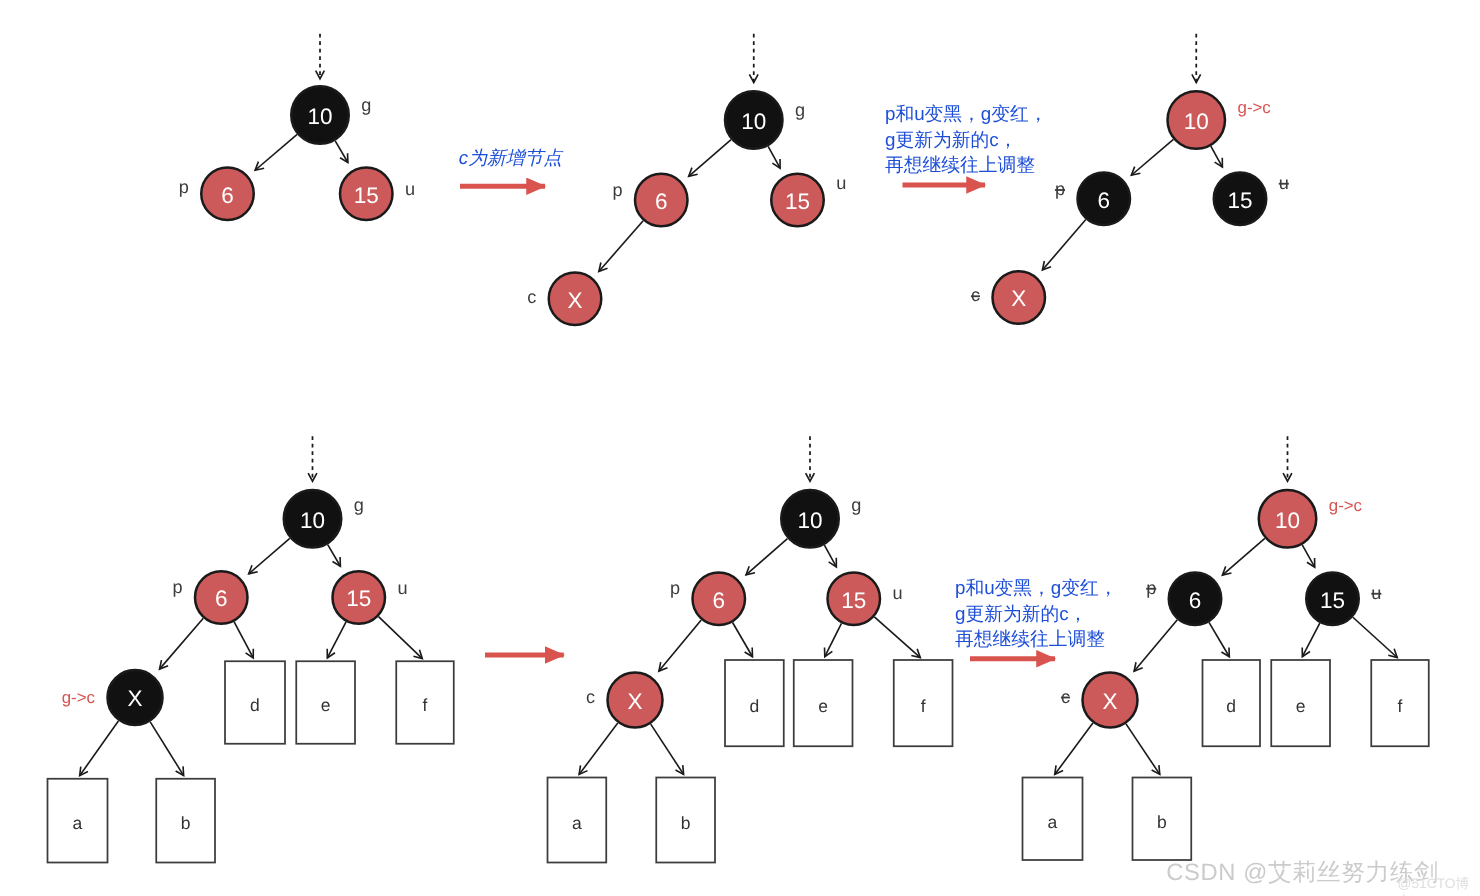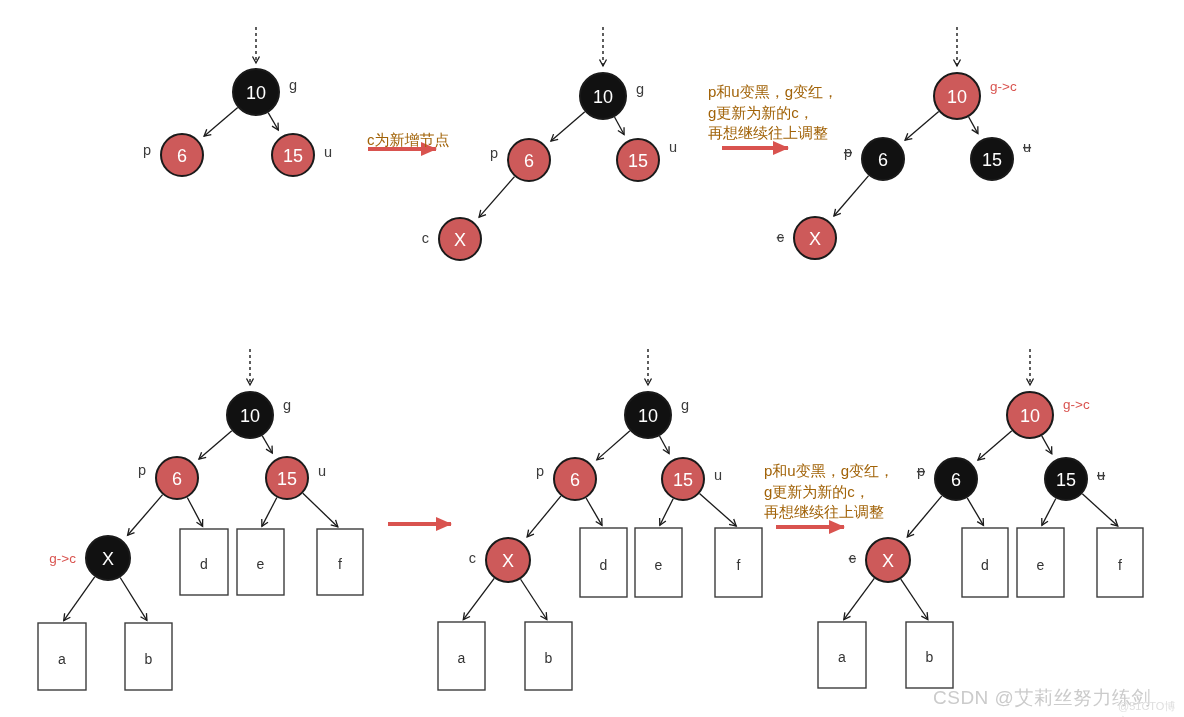--- a/index.html
+++ b/index.html
@@ -4,26 +4,26 @@
 <style>
   html,body{margin:0;padding:0;background:#ffffff;}
   .stage{
     position:relative;width:1184px;height:717px;background:#ffffff;overflow:hidden;
     font-family:"Liberation Sans", sans-serif;
   }
   svg{position:absolute;left:0;top:0;}
   svg text{font-family:"Liberation Sans", sans-serif;}
   .annotation{
     position:absolute;
-    color:#a16207;
+    color:#1d4ed8;
     font-size:15px;
     line-height:20.5px;
     white-space:pre-line;
   }
-  .ann-0{left:367px;top:130px;}
+  .ann-0{left:367px;top:117px;font-style:italic;}
   .ann-1{left:708px;top:82px;}
   .ann-2{left:356px;top:430px;}
   .ann-3{left:764px;top:461px;}
   .watermark{
     position:absolute;left:933px;top:685px;
     color:#cbcbcb;font-size:19px;letter-spacing:0.5px;
   }
   .watermark-sub{
     position:absolute;left:1118px;top:699px;
     color:#dedede;font-size:11px;

